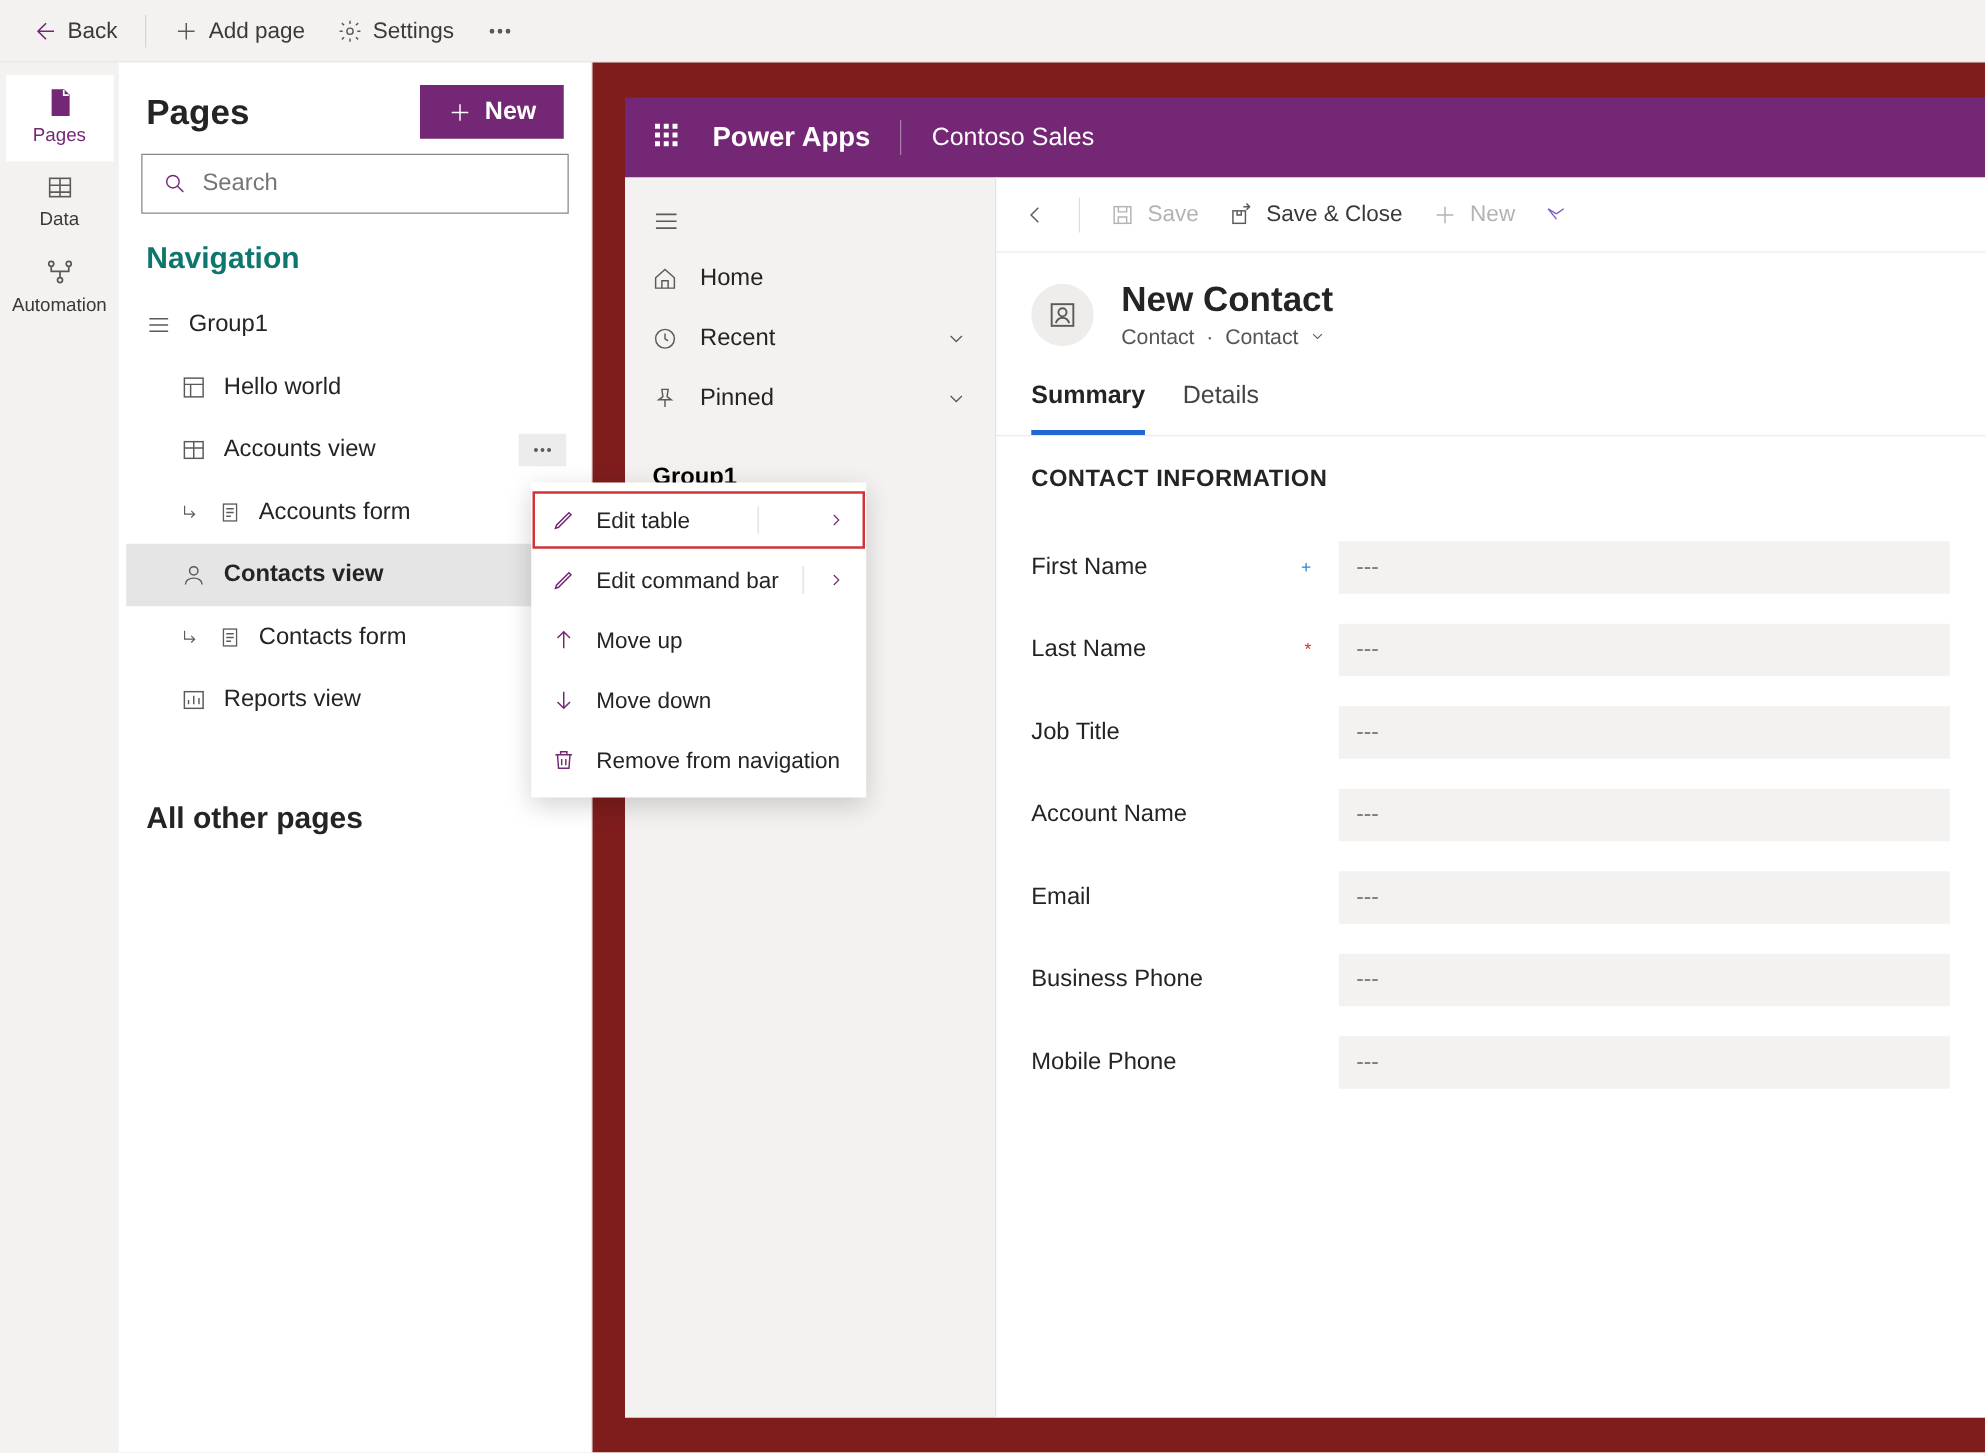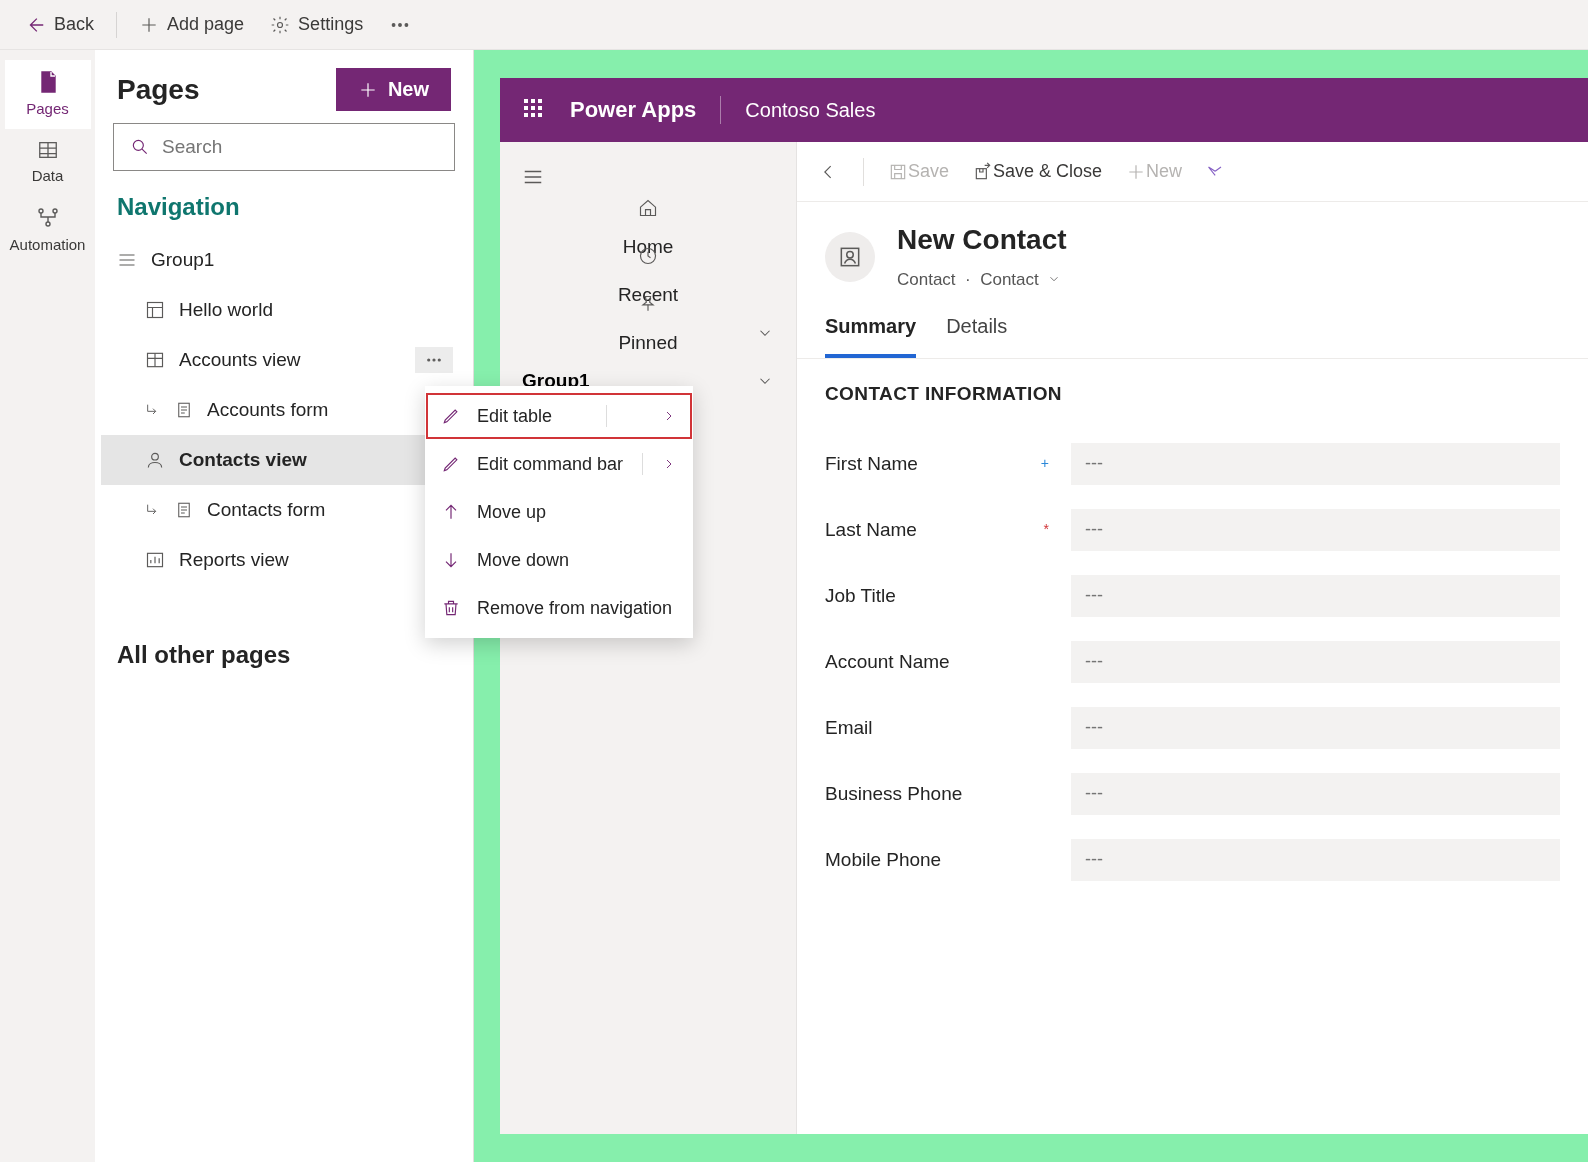--- a/index.html
+++ b/index.html
@@ -33,48 +33,48 @@
   .tree-item { display:flex; align-items:center; gap:14px; height:50px; padding:0 14px; font-size:19px; color:#242424; cursor:pointer; position:relative; }
   .tree-item.group { padding-left:16px; font-weight:400; }
   .tree-item.lvl2 { padding-left:44px; }
   .tree-item.lvl3 { padding-left:44px; }
   .tree-item.selected { background:#e5e5e5; font-weight:600; }
   .tree-item .more { margin-left:auto; padding:4px 10px; background:#ececec; display:none; }
   .tree-item.has-more .more { display:flex; }
   .other-heading { font-size:24px; font-weight:700; padding:50px 22px 10px; color:#242424; }
 
   
-  .preview { flex:1; background:#86efac; position:relative; padding:28px 0 0 26px; }
+  .preview { flex:1; background:#7f1d1d; position:relative; padding:28px 0 0 26px; }
 
   
   .app-header { background:#742774; height:64px; display:flex; align-items:center; color:#fff; padding:0 24px; gap:24px; }
   .app-header .waffle { width:22px; height:22px; display:grid; grid-template-columns:repeat(3,4px); grid-template-rows:repeat(3,4px); gap:3px; }
   .waffle span { background:#fff; width:4px; height:4px; }
   .app-header .brand { font-size:22px; font-weight:700; }
   .app-header .vsep { width:1px; height:28px; background:rgba(255,255,255,.4); }
   .app-header .appname { font-size:20px; font-weight:400; }
 
   
   .preview-body { display:flex; height:calc(100% - 64px - 28px); background:#f4f2f1; }
   .sitemap { width:296px; background:#f4f2f1; padding-top:14px; }
-  .sitemap-item { display:flex; align-items:center; gap:18px; height:48px; padding:0 22px; font-size:19px; color:#242424; cursor:pointer;flex-direction:column; }
+  .sitemap-item { display:flex; align-items:center; gap:18px; height:48px; padding:0 22px; font-size:19px; color:#242424; cursor:pointer; }
   .sitemap-item .chev { margin-left:auto; }
   .sitemap-group { font-size:19px; font-weight:700; padding:28px 22px 6px; }
   .hamburger { padding:10px 22px 6px; }
 
   .form-area { flex:1; background:#ffffff; border-left:1px solid #e5e3e2; margin-top:0; position:relative; }
   .cmdbar { height:60px; display:flex; align-items:center; gap:24px; padding:0 22px; border-bottom:1px solid #edebe9; }
-  .cmdbar .cmd { display:flex; align-items:center; font-size:18px; color:#3a3938; cursor:pointer;justify-content:center; }
+  .cmdbar .cmd { display:flex; align-items:center; gap:10px; font-size:18px; color:#3a3938; cursor:pointer;justify-content:center; }
   .cmdbar .cmd.disabled { color:#b5b3b1; }
   .cmdbar .vsep2 { width:1px; height:28px; background:#e1dfdd; }
 
   .record-header { display:flex; align-items:center; gap:22px; padding:22px 28px 10px; }
   .avatar-circle { width:50px; height:50px; border-radius:50%; background:#efedec; display:flex; align-items:center; justify-content:center; }
   .record-title { font-size:28px; font-weight:700; color:#242424; }
-  .record-sub { font-size:17px; color:#555; margin-top:14px; }
+  .record-sub { font-size:17px; color:#555; margin-top:4px; }
 
   .tabs { display:flex; gap:30px; padding:0 28px; border-bottom:1px solid #edebe9; margin-top:4px; }
   .tab { padding:10px 0 16px; font-size:20px; font-weight:600; color:#242424; cursor:pointer; }
   .tab.active { border-bottom:4px solid #2266d3; color:#242424; }
   .tab.inactive { font-weight:400; color:#444; }
 
   .section { padding:24px 28px; }
   .section h3 { font-size:19px; font-weight:700; letter-spacing:.4px; color:#242424; margin-bottom:26px; }
   .field-row { display:flex; align-items:center; height:66px; gap:16px; }
   .field-label { width:230px; font-size:19px; color:#242424; position:relative; }

